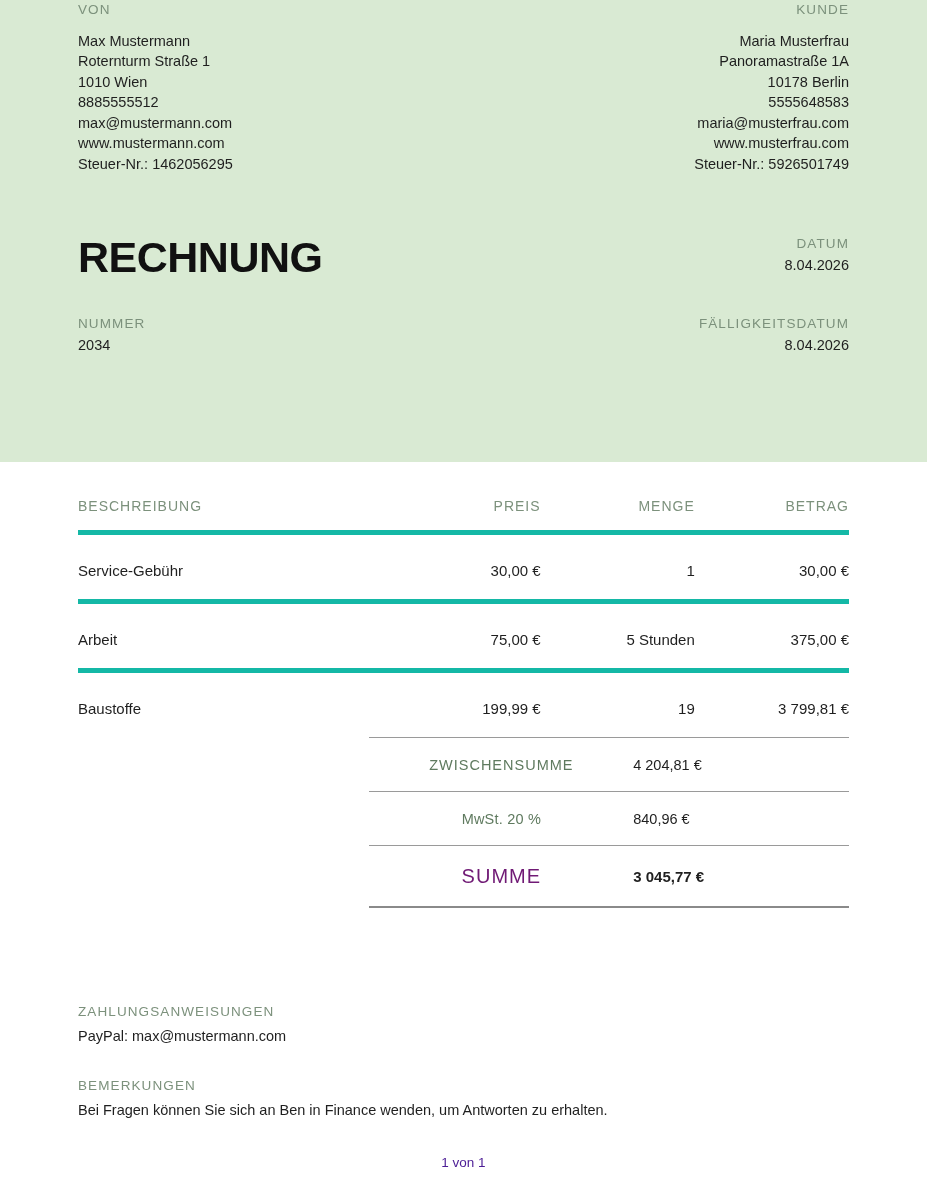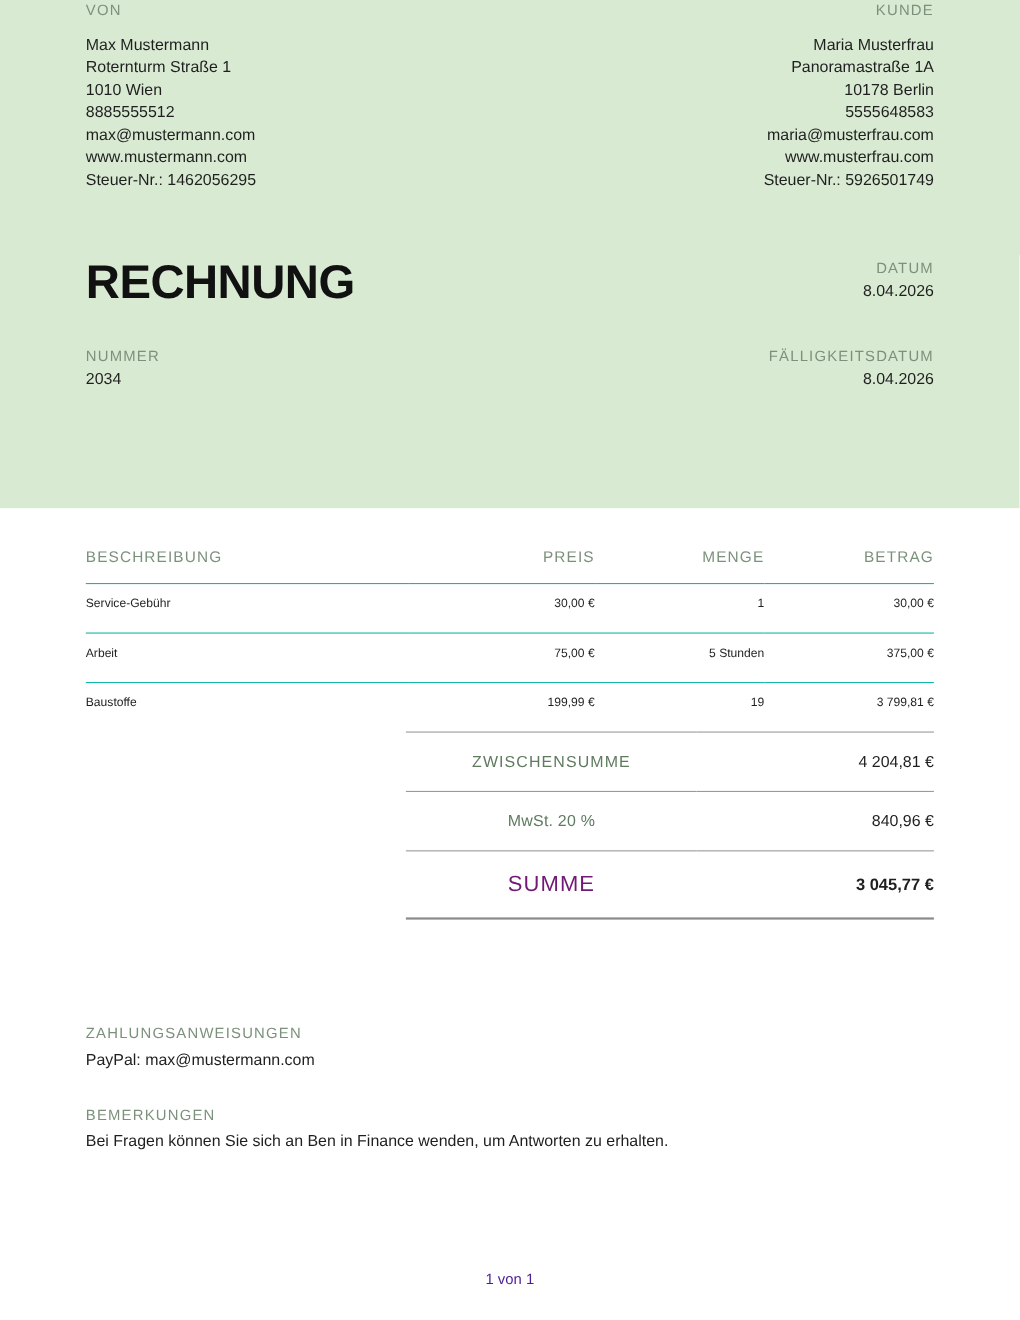--- a/index.html
+++ b/index.html
@@ -111,25 +111,25 @@
     font-weight: 400;
     font-size: 14px;
     letter-spacing: 1.0px;
     color: #7c917c;
     padding: 0 0 16px 0;
     text-align: right;
   }
   table.items-table th.desc { text-align: left; }
 
   table.items-table td {
-    font-size: 11px;
-    color: #1f1f1f;
-    padding: 12px 0 20px 0;
+    font-size: 15px;
+    color: #1f1f1f;
+    padding: 27px 0 20px 0;
     text-align: right;
-    border-top: 1px solid #14b8a6;
+    border-top: 5px solid #14b8a6;
   }
   table.items-table td.desc { text-align: left; }
 
   .col-desc  { width: 38%; }
   .col-price { width: 22%; }
   .col-qty   { width: 20%; }
   .col-amt   { width: 20%; }
 
   
   .totals {
@@ -150,21 +150,21 @@
   table.totals-table td.label {
     text-align: center;
     color: #5f7a5f;
     letter-spacing: 1.0px;
     width: 55%;
   }
   table.totals-table td.label.normalcase {
     letter-spacing: 0.2px;
   }
   table.totals-table td.value {
-    text-align: right;
+    text-align: left;
     color: #1f1f1f;
     width: 45%;
   }
   table.totals-table tr.grand td {
     font-weight: 700;
     font-size: 15px;
   }
   table.totals-table tr.grand td.label {
     font-weight: 400;
     letter-spacing: 1.0px;

